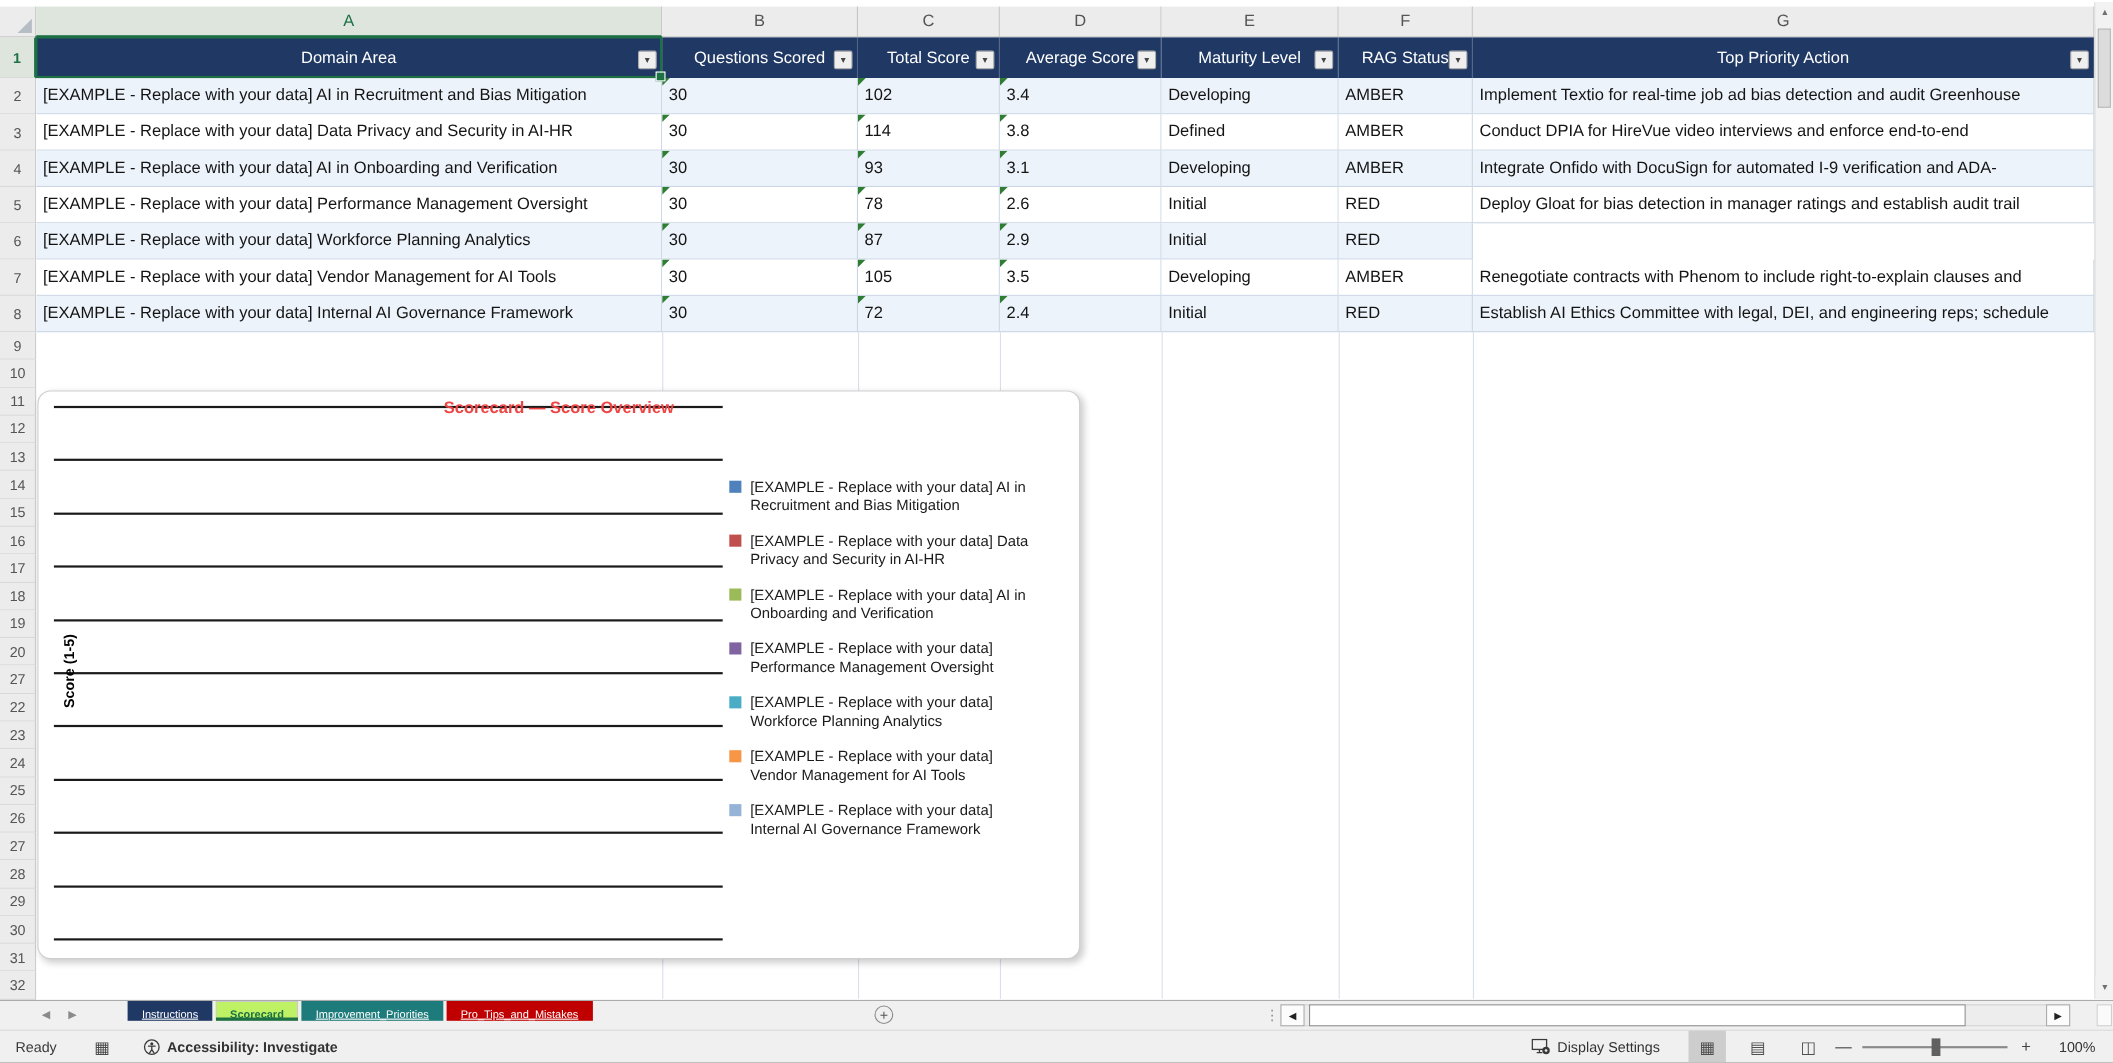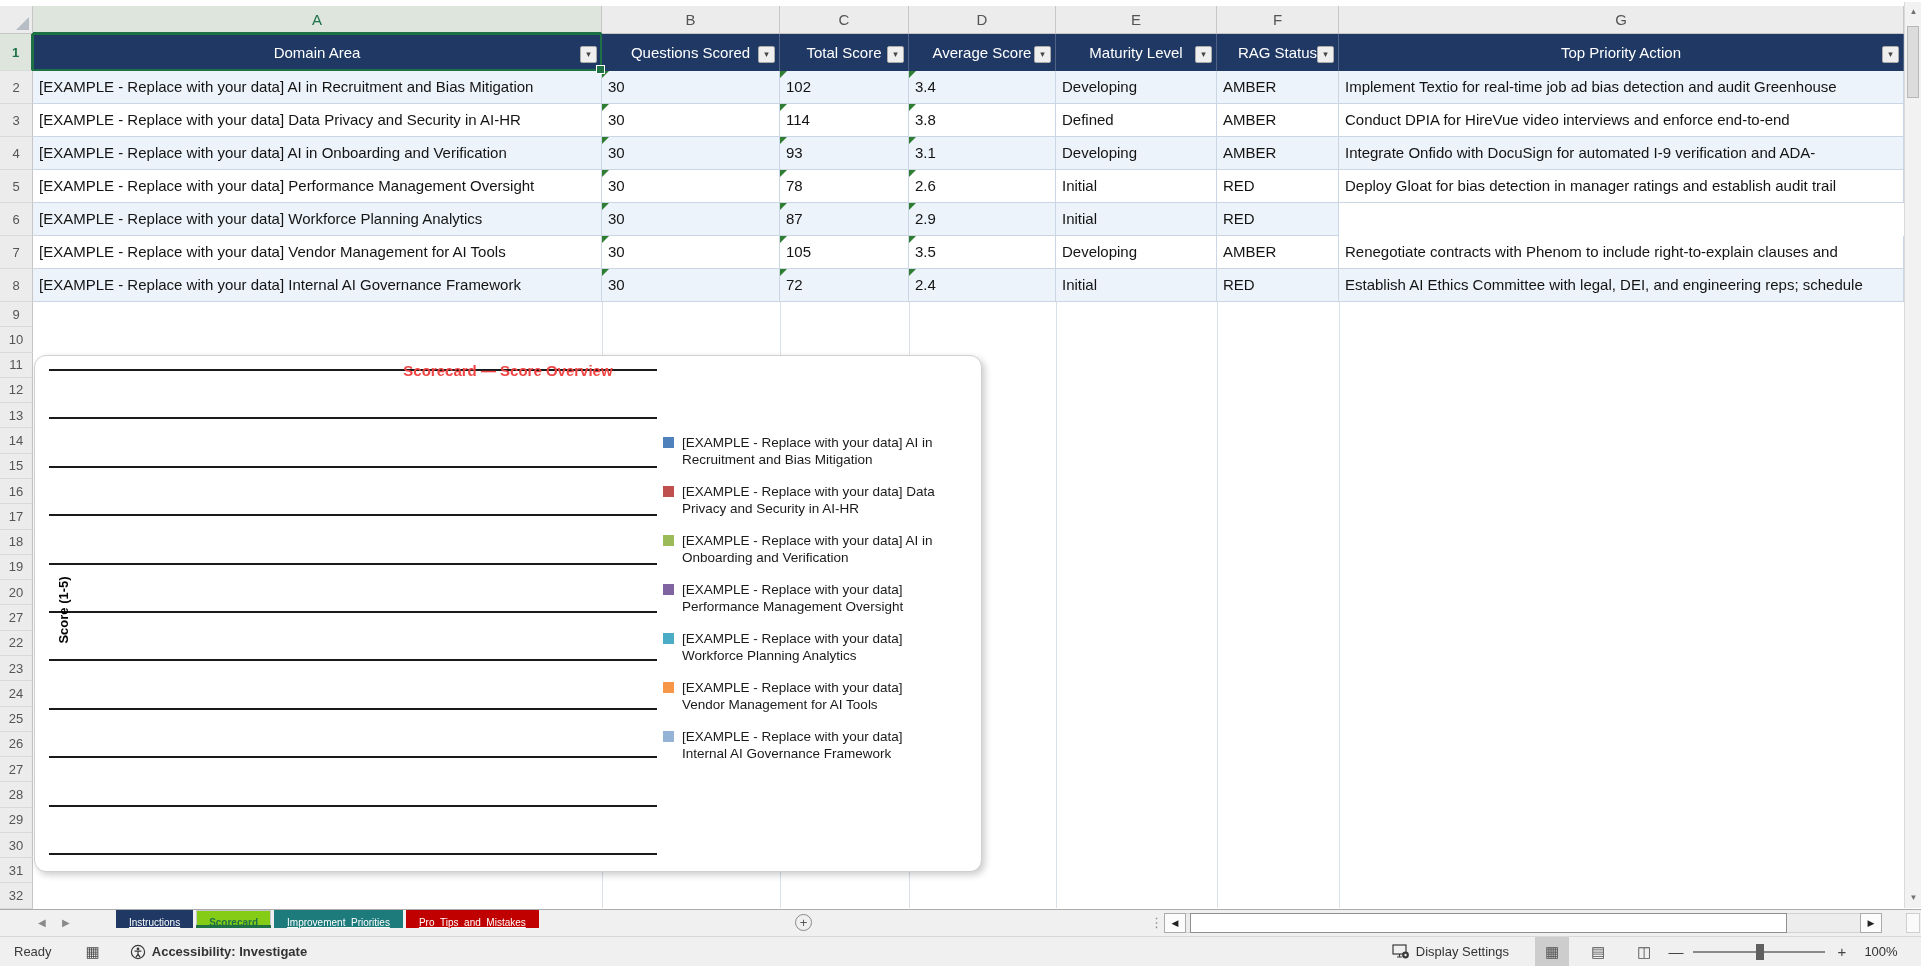--- a/index.html
+++ b/index.html
@@ -109,21 +109,21 @@
   .sb-right{margin-left:auto;display:flex;align-items:center;}
   .sb-ds{display:flex;align-items:center;margin-right:26px;color:#333;}
   .sb-ds svg{margin-right:6px;}
   .viewbtn{width:34px;height:29px;display:flex;align-items:center;justify-content:center;
            font-size:15px;color:#4f4f4f;}
   .viewbtn.selected{background:#CDCDCD;}
   .zoom-minus,.zoom-plus{width:30px;text-align:center;font-size:15px;color:#444;}
   .zoom-slider{position:relative;width:132px;height:16px;margin:0 2px;}
   .zoom-slider .track{position:absolute;left:0;right:0;top:7px;height:2px;background:#8a8a8a;}
   .zoom-slider .handle{position:absolute;left:48%;top:0;width:8px;height:16px;background:#606060;}
-  .zoom-label{width:48px;text-align:center;margin-right:16px;color:#333;}
+  .zoom-label{width:48px;text-align:right;margin-right:16px;color:#333;}
 </style>
 </head>
 <body>
 
 <div id="app">
 
   <div class="corner">
       <div class="tri"></div>
     </div>
   <div class="letters">
@@ -347,21 +347,21 @@
     <div class="vbtn" style="bottom:0">▼</div>
   </div>
 
   <div class="tabstrip">
     <div class="tabnav" style="left:38px">◀</div>
     <div class="tabnav" style="left:62px">▶</div>
     <div class="tabs">
 
         <div class="tab alt" style="background: rgb(31, 56, 100);"><span>Instructions</span></div>
 
-        <div class="tab active" style="background: #84cc16;"><span>Scorecard</span></div>
+        <div class="tab active" style="background: #bef264;"><span>Scorecard</span></div>
 
         <div class="tab alt" style="background: rgb(30, 123, 123);"><span>Improvement_Priorities</span></div>
 
         <div class="tab" style="background: rgb(192, 0, 0);"><span>Pro_Tips_and_Mistakes</span></div>
       </div>
     <div class="addsheet">+</div>
     <div class="hgrip">⋮</div>
     <div class="htrack"></div>
     <div class="hbtn" style="left:1164px">◀</div>
     <div class="hthumb"></div>

